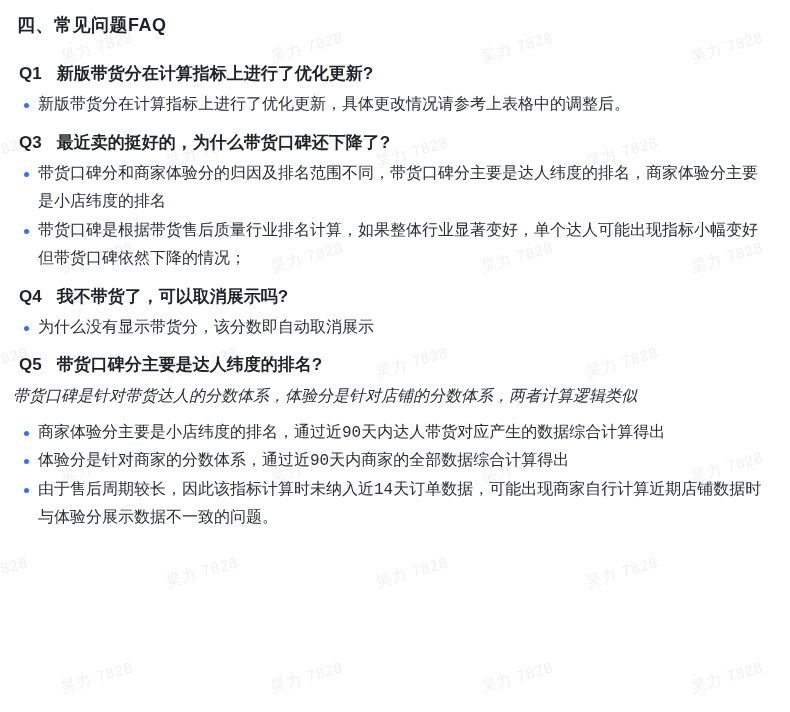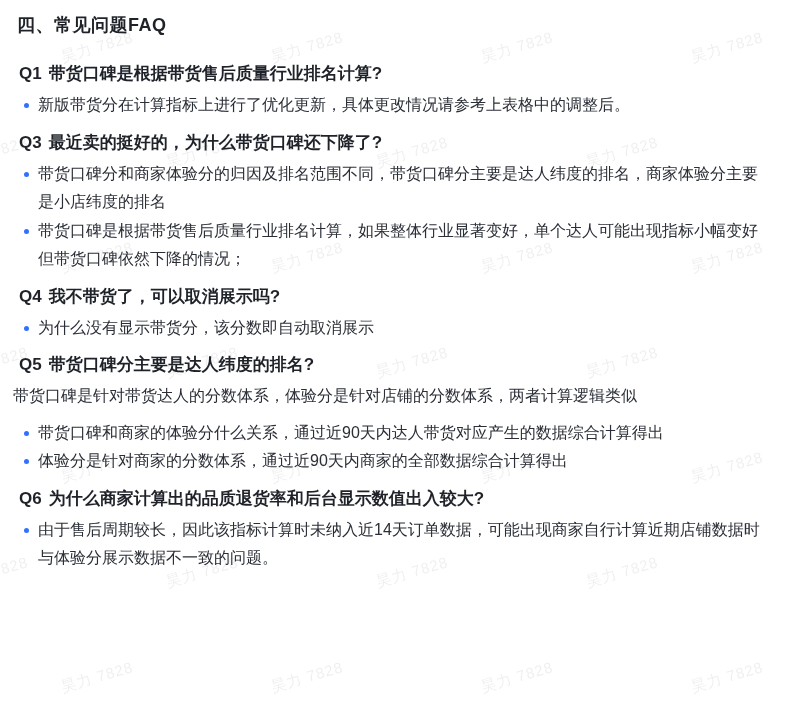--- a/index.html
+++ b/index.html
@@ -38,36 +38,38 @@
     margin: 4px 0 19px 17px;
     letter-spacing: 0.5px;
   }
   .faq-q {
     font-size: 17px;
     font-weight: bold;
     color: #1f2329;
     line-height: 26px;
     margin: 10px 0 4px 19px;
   }
-  .faq-q .qid { margin-right: 7px; }
+  .faq-q .qid { margin-right: 15px; }
   .intro-para {
     font-size: 16px;
     color: #2a2e36;
     line-height: 28.5px;
     margin: 0 0 8px 13px;
+    font-style: italic;
   }
   ul.answers {
     list-style: none;
     margin: 0 0 0 38px;
   }
   ul.answers li {
     position: relative;
     font-size: 16px;
     color: #2a2e36;
     line-height: 28.5px;
+    font-family: Liberation Mono, monospace;
   }
   ul.answers li .dot {
     position: absolute;
     left: -14px;
     top: 12px;
     width: 5px;
     height: 5px;
     border-radius: 50%;
     background: #3370ff;
   }
@@ -103,42 +105,41 @@
     <span style="left: 60px; top: 668px;">昊力 7828</span>
     <span style="left: 270px; top: 668px;">昊力 7828</span>
     <span style="left: 480px; top: 668px;">昊力 7828</span>
     <span style="left: 690px; top: 668px;">昊力 7828</span>
   </div>
 
 <div class="doc">
 
   <h1 class="doc-title">四、常见问题FAQ</h1>
 
-  <h2 class="faq-q"><span class="qid">Q1</span><span>带货口碑是根据带货售后质量行业排名计算?</span></h2>
+  <h2 class="faq-q"><span class="qid">Q1</span><span>新版带货分在计算指标上进行了优化更新?</span></h2>
   <ul class="answers">
     <li><span class="dot"></span><span>新版带货分在计算指标上进行了优化更新，具体更改情况请参考上表格中的调整后。</span></li>
   </ul>
 
 
   <h2 class="faq-q"><span class="qid">Q3</span><span>最近卖的挺好的，为什么带货口碑还下降了?</span></h2>
   <ul class="answers">
     <li><span class="dot"></span><span>带货口碑分和商家体验分的归因及排名范围不同，带货口碑分主要是达人纬度的排名，商家体验分主要是小店纬度的排名</span></li>
     <li><span class="dot"></span><span>带货口碑是根据带货售后质量行业排名计算，如果整体行业显著变好，单个达人可能出现指标小幅变好但带货口碑依然下降的情况；</span></li>
   </ul>
 
   <h2 class="faq-q"><span class="qid">Q4</span><span>我不带货了，可以取消展示吗?</span></h2>
   <ul class="answers">
     <li><span class="dot"></span><span>为什么没有显示带货分，该分数即自动取消展示</span></li>
   </ul>
 
   <h2 class="faq-q"><span class="qid">Q5</span><span>带货口碑分主要是达人纬度的排名?</span></h2>
   <p class="intro-para">带货口碑是针对带货达人的分数体系，体验分是针对店铺的分数体系，两者计算逻辑类似</p>
   <ul class="answers">
-    <li><span class="dot"></span><span>带货口碑和商家的体验分什么关系，通过近90天内达人带货对应产生的数据综合计算得出</span></li>
+    <li><span class="dot"></span><span>商家体验分主要是小店纬度的排名，通过近90天内达人带货对应产生的数据综合计算得出</span></li>
     <li><span class="dot"></span><span>体验分是针对商家的分数体系，通过近90天内商家的全部数据综合计算得出</span></li>
   </ul>
 
-  <h2 class="faq-q"><span class="qid">Q6</span><span>为什么商家计算出的品质退货率和后台显示数值出入较大?</span></h2>
   <ul class="answers">
     <li><span class="dot"></span><span>由于售后周期较长，因此该指标计算时未纳入近14天订单数据，可能出现商家自行计算近期店铺数据时与体验分展示数据不一致的问题。</span></li>
   </ul>
 
 </div>
 
 </body></html>

